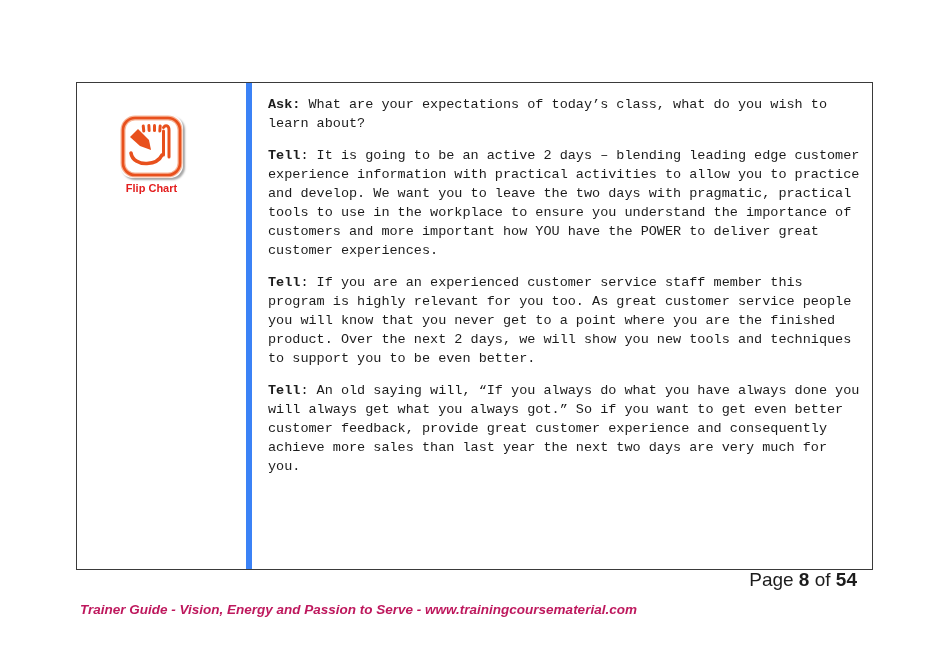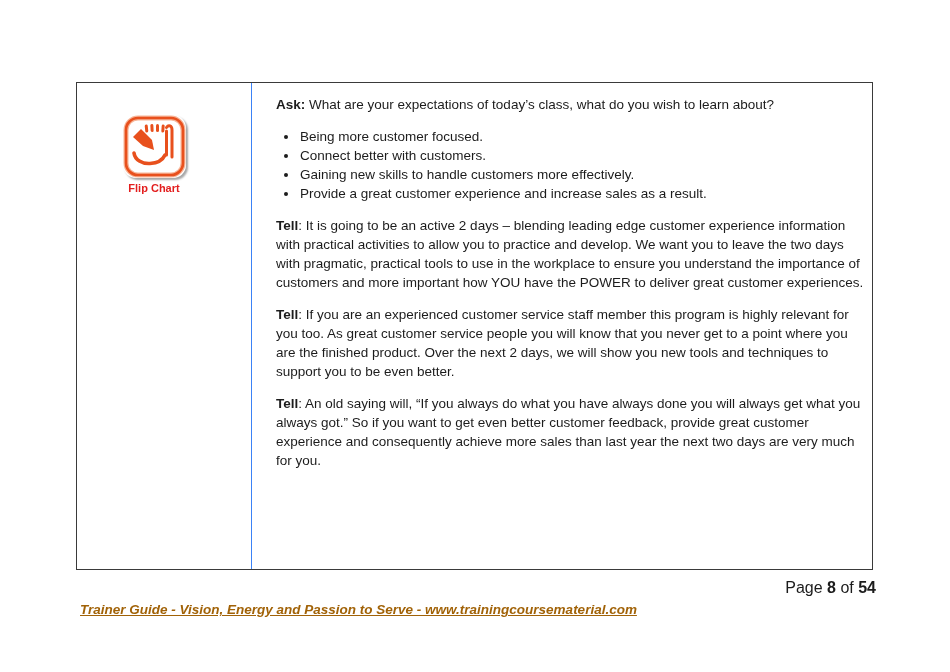--- a/index.html
+++ b/index.html
@@ -14,21 +14,21 @@
   .doc-table{
     position:absolute;left:76px;top:82px;
     width:797px;height:488px;
     border:1px solid #3a3a3a;
     box-sizing:border-box;
     display:flex;
   }
   .cell{box-sizing:border-box;}
   .cell-left{
     width:175px;
-    border-right:1px solid #3b82f6;
+    border-right:6px solid #3b82f6;
     display:flex;flex-direction:column;align-items:center;
     padding-top:32px;padding-right:20px;
     flex-shrink:0;
   }
   .icon-box{
     width:63px;height:63px;
     border-radius:13px;
     box-shadow:2px 2px 2px rgba(0,0,0,0.35);
     background:#fff;
   }
@@ -36,33 +36,33 @@
     margin-top:4px;
     font-size:11px;font-weight:bold;color:#e31e1e;
     letter-spacing:0;
   }
   .cell-right{
     flex:1;
     padding:12px 7px 0 8px;
     font-size:13.5px;line-height:19px;
     overflow:hidden;
   }
-  .cell-right p{margin:0 0 13px 16px;}
+  .cell-right p{margin:0 0 13px 8px;font-family:Liberation Mono, monospace;}
   .cell-right p.no-gap{margin-bottom:0;}
   .cell-right ul{margin:0 0 13px 0;padding-left:39px;list-style:disc;}
   .cell-right li{padding-left:1px;}
   .b{font-weight:bold;}
   .page-number{
-    position:absolute;top:572px;right:74px;
-    font-size:16px;line-height:16px;color:#1c1c1c;margin-top:8px;
+    position:absolute;top:572px;right:93px;
+    font-size:19px;line-height:16px;color:#1c1c1c;
   }
   .doc-footer{
     position:absolute;left:80px;top:601px;
     font-size:13.5px;line-height:17px;
-    font-weight:bold;font-style:italic;color:#a16207;text-decoration:underline;
+    font-weight:bold;font-style:italic;color:#be185d;
   }
 </style>
 </head>
 <body>
 
 <div class="page">
 
   <div class="doc-table">
 
     <div class="cell cell-left">
@@ -83,26 +83,20 @@
         </svg>
       </div>
       <div class="icon-label">Flip Chart</div>
     </div>
 
     <div class="cell cell-right">
 
       <p><span class="b">Ask:</span><span> What are your expectations of today’s class, what do you wish to learn about?</span></p>
 
 
-      <ul>
-        <li>Being more customer focused.</li>
-        <li>Connect better with customers.</li>
-        <li>Gaining new skills to handle customers more effectively.</li>
-        <li>Provide a great customer experience and increase sales as a result.</li>
-      </ul>
 
 
       <p><span class="b">Tell</span><span>: It is going to be an active 2 days – blending leading edge customer experience information with practical activities to allow you to practice and develop. We want you to leave the two days with pragmatic, practical tools to use in the workplace to ensure you understand the importance of customers and more important how YOU have the POWER to deliver great customer experiences.</span></p>
 
       <p><span class="b">Tell</span><span>: If you are an experienced customer service staff member this program is highly relevant for you too. As great customer service people you will know that you never get to a point where you are the finished product. Over the next 2 days, we will show you new tools and techniques to support you to be even better.</span></p>
 
       <p><span class="b">Tell</span><span>: An old saying will, “If you always do what you have always done you will always get what you always got.” So if you want to get even better customer feedback, provide great customer experience and consequently achieve more sales than last year the next two days are very much for you.</span></p>
 
     </div>
   </div>

